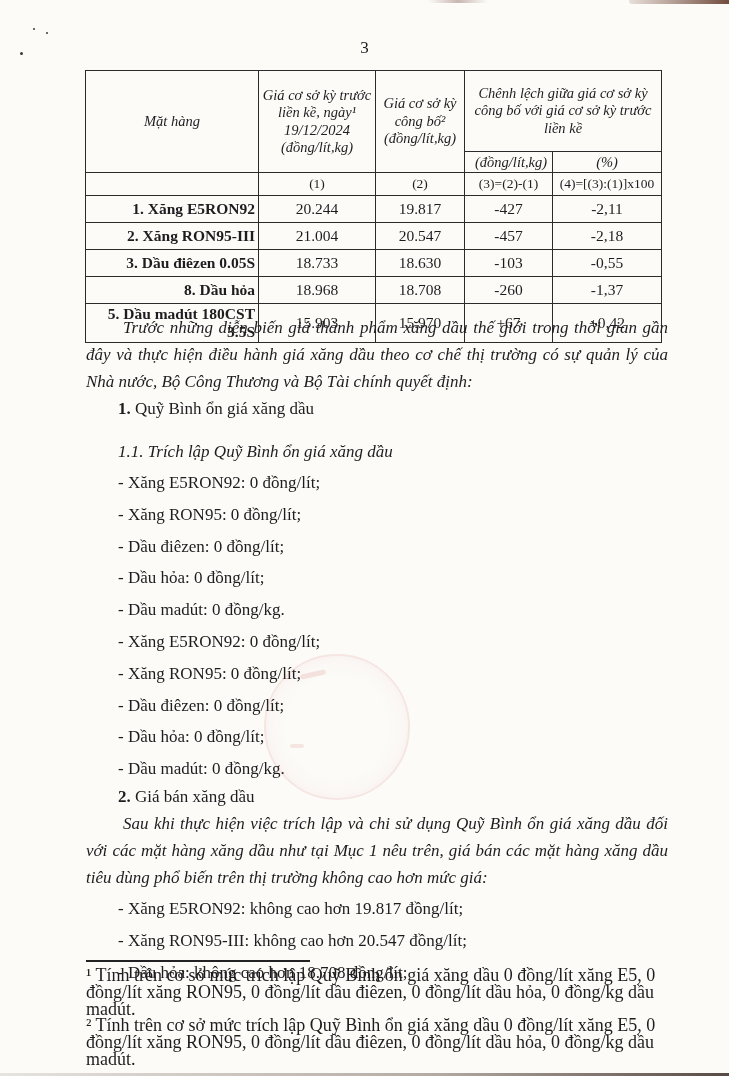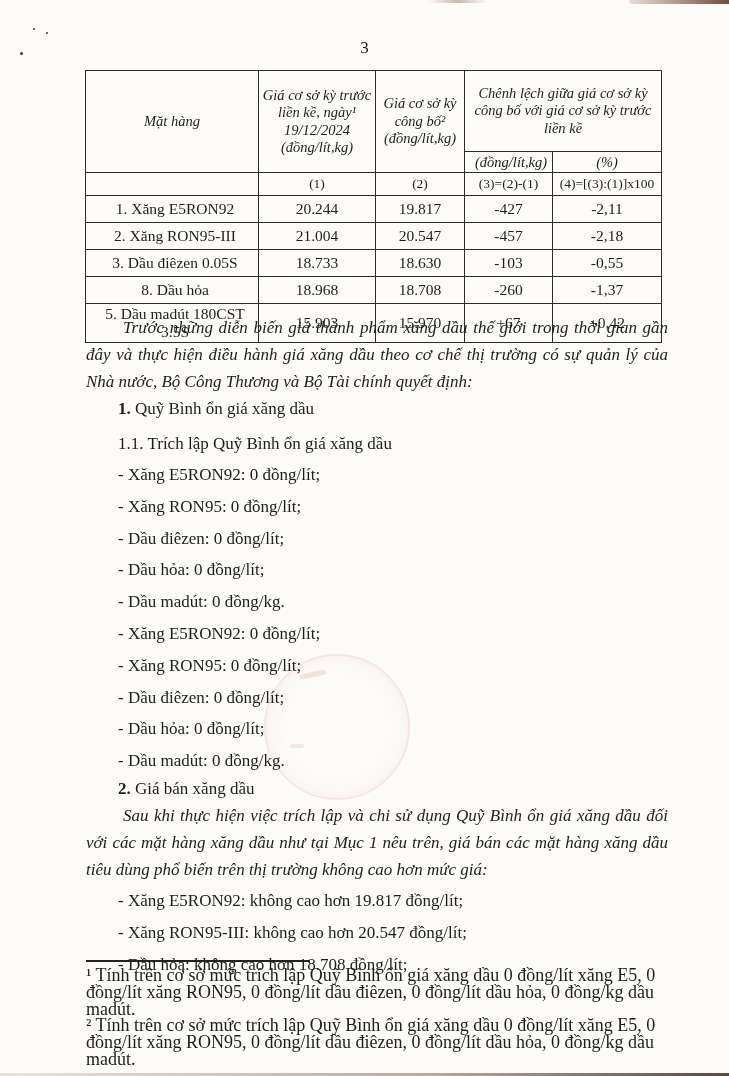--- a/index.html
+++ b/index.html
@@ -69,39 +69,40 @@
   tr.h-formula td{
     height:22px;
     font-size:13.5px;
     padding:0 1px;
   }
   tr.data-row td{
     height:24px;
     font-size:15.5px;
   }
   tr.data-row td.item-cell{
-    text-align:center;
+    text-align:right;
     padding-left:9px;
+    font-weight:bold;
   }
 
   
   .doc-body{
     position:absolute;left:86px;top:314px;width:582px;
     font-size:17px;
     line-height:27px;
   }
   .para{
     text-align:justify;
     text-indent:37px;
     margin:0;
     font-style:italic;
   }
   .h-num{font-weight:bold;}
   .sect-head{margin:0 0 0 32px;}
-  .sect-head-italic{margin:8px 0 0 32px;}
+  .sect-head-italic{margin:16px 0 0 32px;font-style:italic;}
   .list-item{margin:4px 0 0 32px;line-height:27.8px;}
 
   
   .stamp{
     position:absolute;left:264px;top:654px;width:142px;height:142px;
     border:2px solid rgba(198,84,78,0.12);
     border-radius:50%;
     box-shadow:inset 0 0 22px rgba(198,84,78,0.07);
     pointer-events:none;
   }

